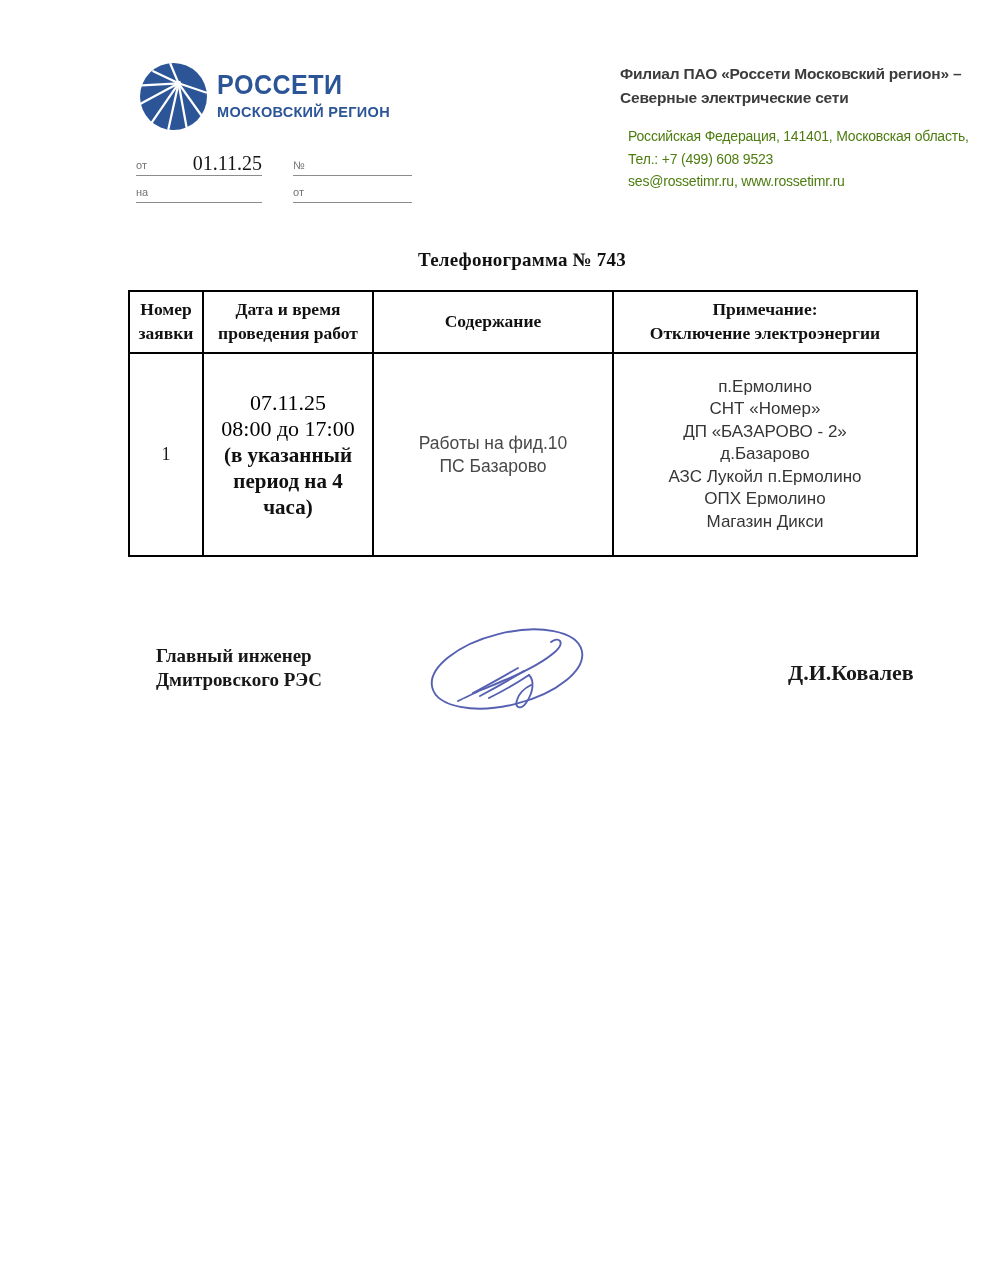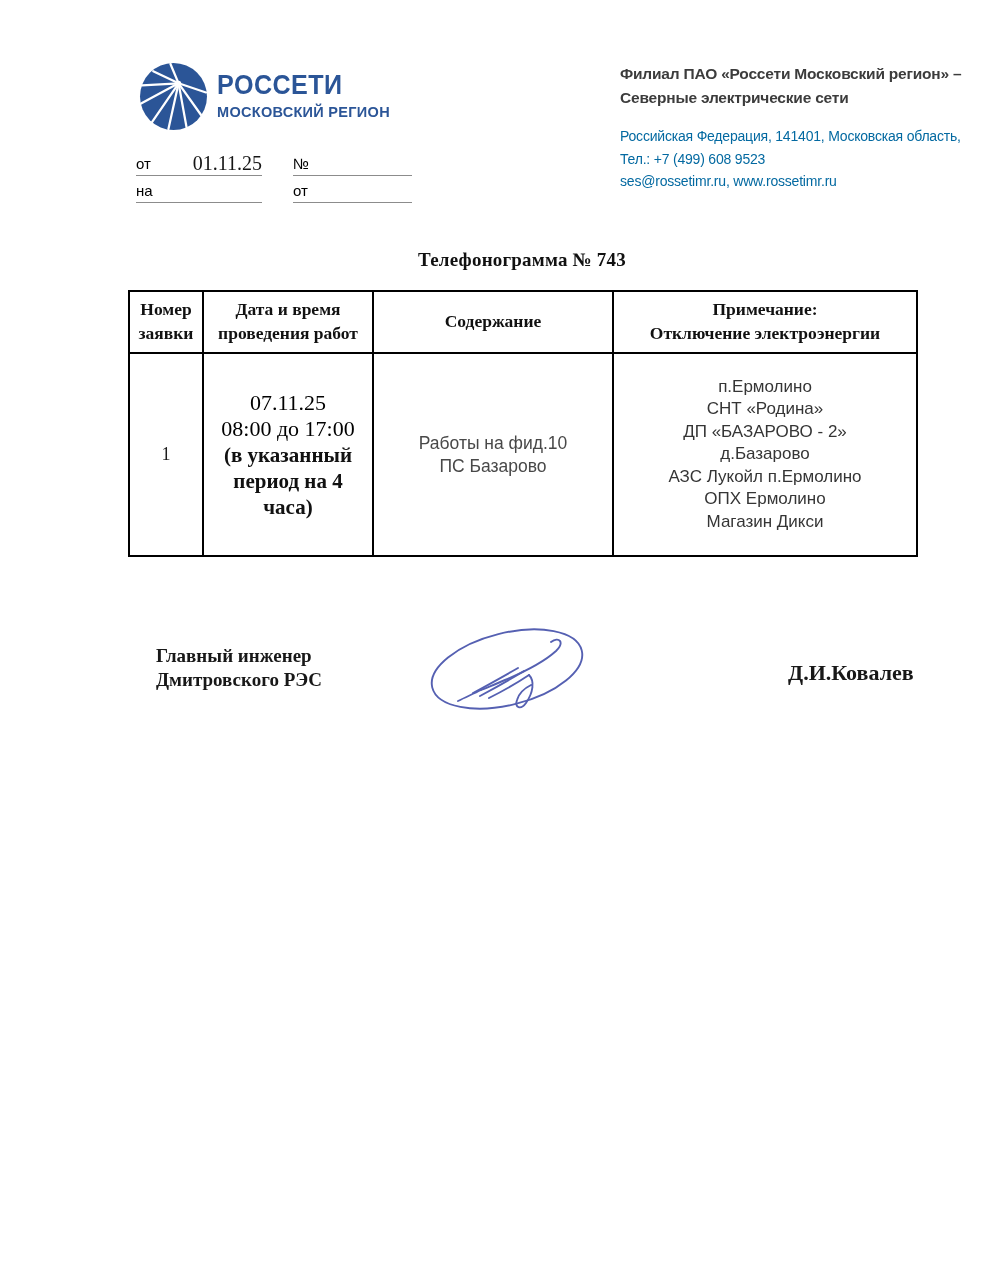--- a/index.html
+++ b/index.html
@@ -21,25 +21,25 @@
   .logo-region {
     font-family:"Liberation Sans", sans-serif; font-weight:700; font-size:14.5px;
     color:#2b5597; letter-spacing:0.3px; margin-top:6px; white-space:nowrap; line-height:1;
   }
 
   
   .letterhead { position:absolute; left:620px; top:62px; }
   .lh-org { font-weight:700; font-size:15.5px; line-height:24px; color:#3c3c3c;
             letter-spacing:-0.2px; white-space:nowrap; }
   .lh-info { margin-top:15px; }
-  .lh-line { font-size:14px; line-height:22.5px; color:#0369a1; letter-spacing:-0.2px; white-space:nowrap; }
+  .lh-line { font-size:14px; line-height:22.5px; color:#4d7c0f; letter-spacing:-0.2px; white-space:nowrap;margin-left:8px; }
 
   
   .field { position:absolute; border-bottom:1.5px solid #8c8c8c; display:flex; align-items:flex-end; }
-  .field-label { font-size:15px; color:#000000; line-height:1; padding-bottom:4px;margin-top:30px; }
+  .field-label { font-size:11px; color:#737373; line-height:1; padding-bottom:4px;margin-top:30px; }
   .field-value { flex:1; text-align:right; font-family:"Liberation Serif", serif;
                  font-size:20px; color:#141414; line-height:1; padding-bottom:2px; }
   .f-date     { left:136px; top:150px; width:126px; height:26px; }
   .f-number   { left:293px; top:150px; width:119px; height:26px; }
   .f-replyto  { left:136px; top:178px; width:126px; height:25px; }
   .f-replydate{ left:293px; top:178px; width:119px; height:25px; }
 
   
   .doc-title {
     position:absolute; left:128px; top:249px; width:788px; text-align:center;
@@ -160,21 +160,21 @@
           <div class="dt-bold">(в указанный</div>
           <div class="dt-bold">период на 4</div>
           <div class="dt-bold">часа)</div>
         </td>
         <td>
           <div class="content-line">Работы на фид.10</div>
           <div class="content-line">ПС Базарово</div>
         </td>
         <td>
           <div class="note-line">п.Ермолино</div>
-          <div class="note-line">СНТ «Родина»</div>
+          <div class="note-line">СНТ «Номер»</div>
           <div class="note-line">ДП «БАЗАРОВО - 2»</div>
           <div class="note-line">д.Базарово</div>
           <div class="note-line">АЗС Лукойл п.Ермолино</div>
           <div class="note-line">ОПХ Ермолино</div>
           <div class="note-line">Магазин Дикси</div>
         </td>
       </tr>
     </tbody>
   </table>
 

